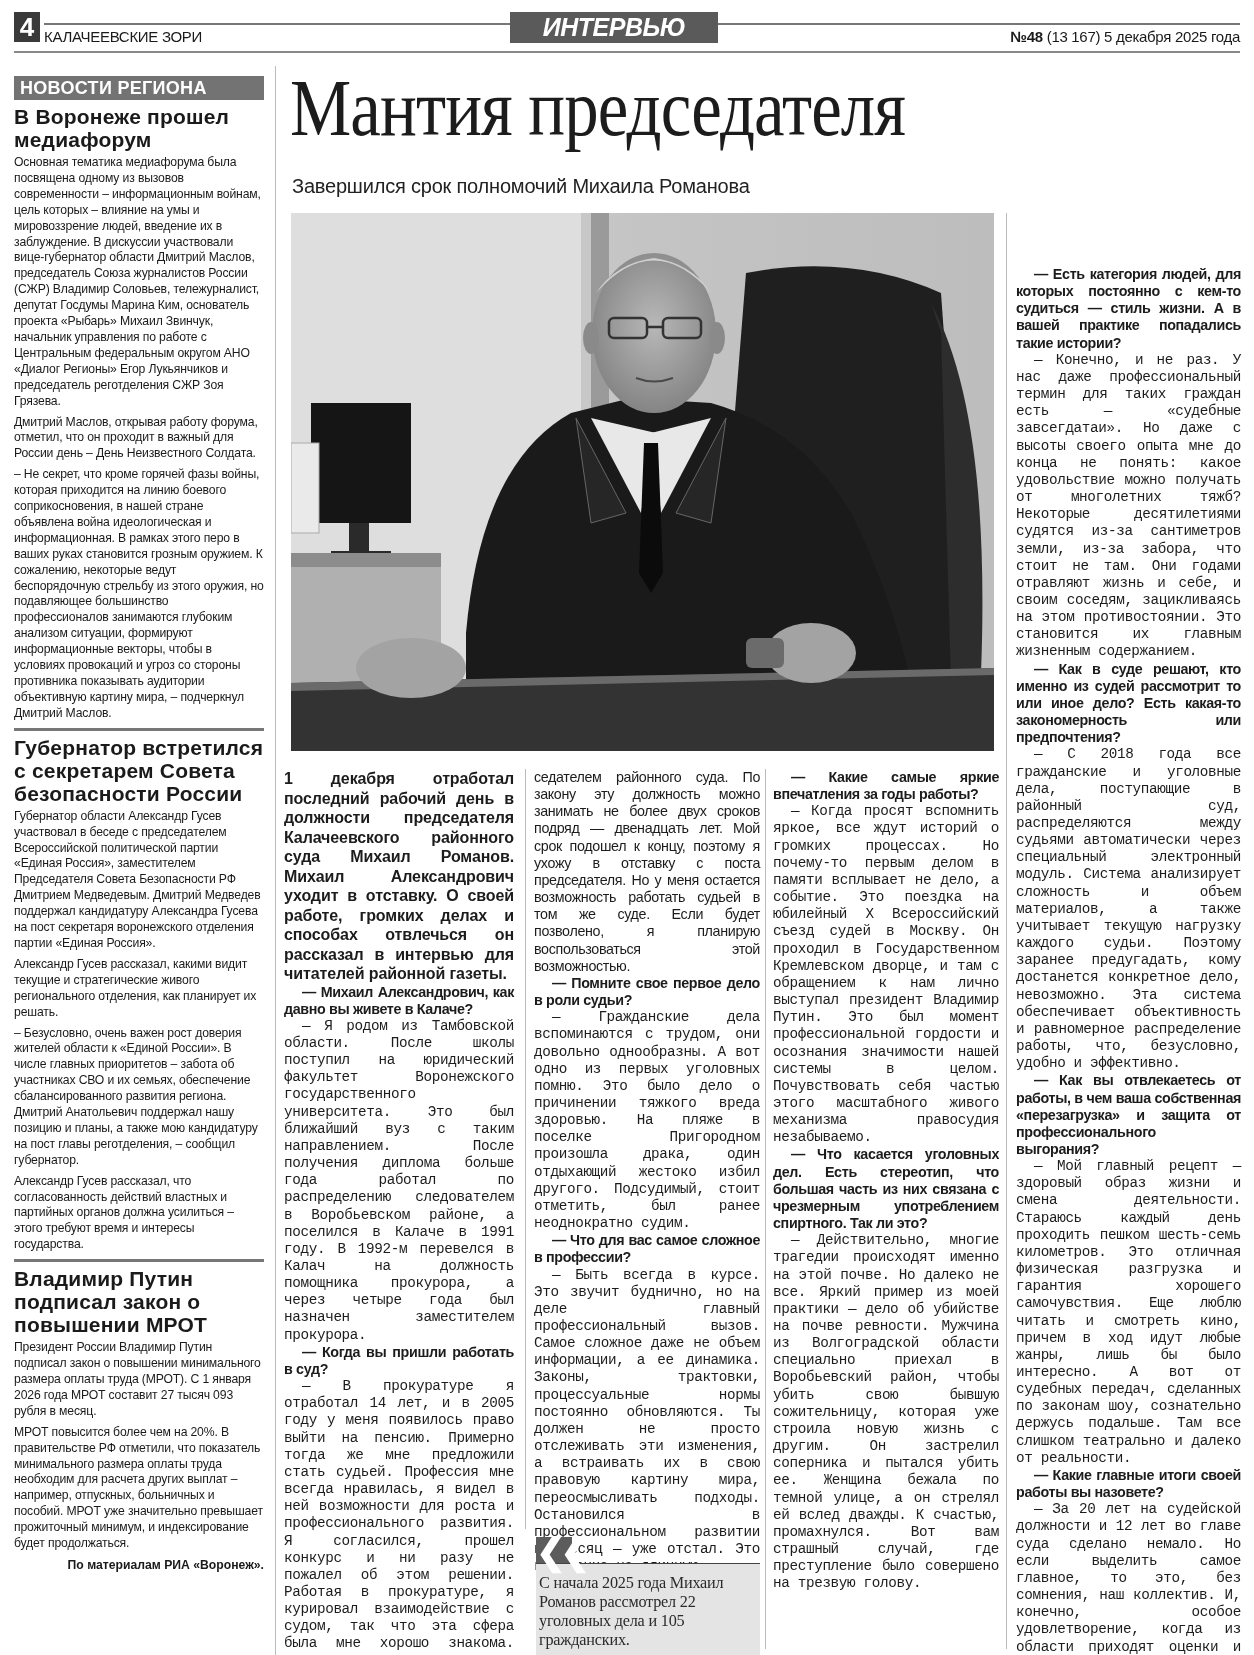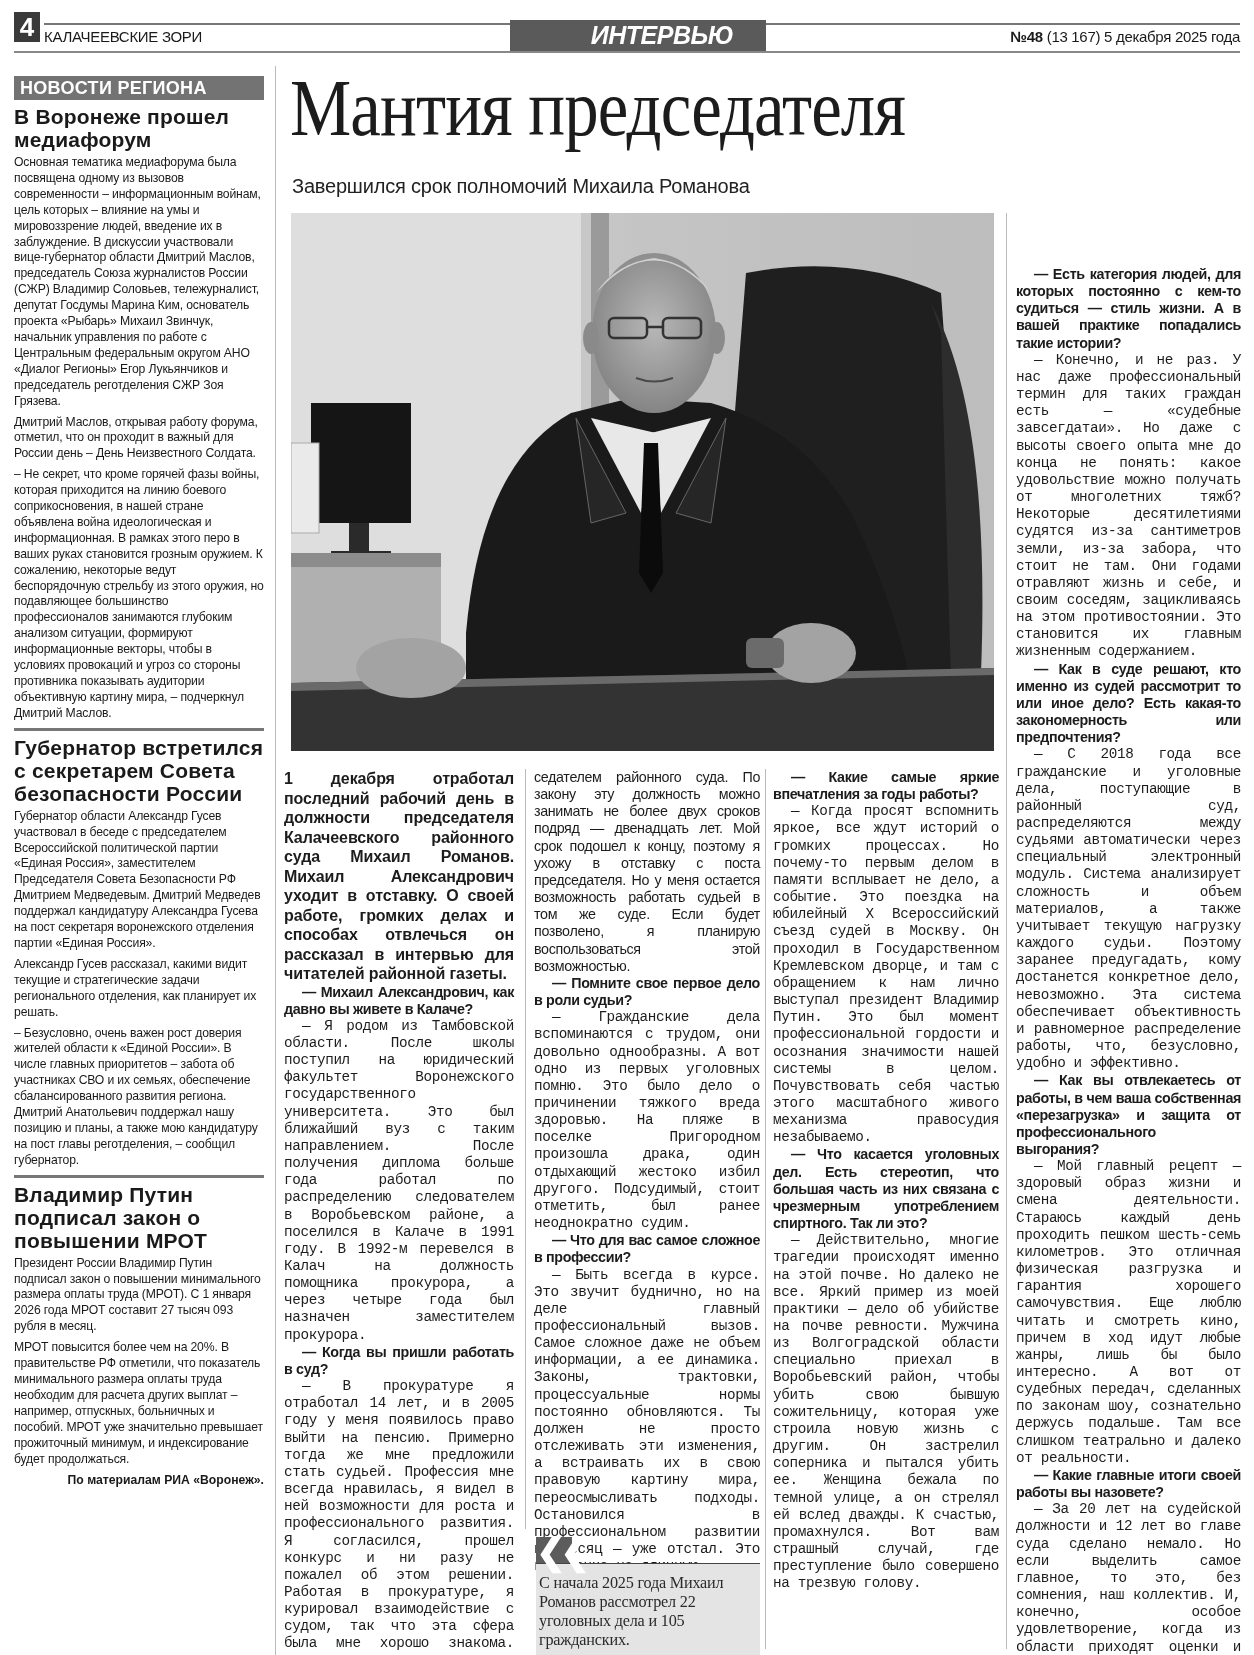--- a/index.html
+++ b/index.html
@@ -4,21 +4,21 @@
 <style>
   html, body { margin: 0; padding: 0; background: #fff; }
   body { width: 1254px; height: 1655px; position: relative; overflow: hidden; color: #1a1a1a; font-family: "Liberation Sans", sans-serif; }
 
   
   .masthead { position: absolute; left: 14px; top: 12px; width: 1226px; height: 32px; }
   .page-num { position: absolute; left: 0; top: 0; width: 26px; height: 30px; background: #3a3a3a; color: #fff; font-weight: bold; font-size: 26px; line-height: 30px; text-align: center; font-family: "Liberation Sans Narrow", "Liberation Sans", sans-serif; }
   .mast-rule-top { position: absolute; left: 30px; right: 0; top: 11px; height: 2px; background: #777; }
   .mast-rule-bot { position: absolute; left: 0; right: 0; top: 39px; height: 2px; background: #888; }
   .paper-name { position: absolute; left: 30px; top: 15px; font-size: 15px; line-height: 20px; letter-spacing: -0.3px; }
-  .section-tag { position: absolute; left: 496px; top: 8px; width: 208px; height: 31px; background: #5a5a5a; color: #fff; font-weight: bold; font-size: 25px; line-height: 31px; text-align: center; letter-spacing: -0.5px; font-style: italic; padding-left: 48px; }
+  .section-tag { position: absolute; left: 496px; top: 0; width: 208px; height: 31px; background: #5a5a5a; color: #fff; font-weight: bold; font-size: 25px; line-height: 31px; text-align: center; letter-spacing: -0.5px; font-style: italic; }
   .issue { position: absolute; right: 0; top: 15px; font-size: 15px; line-height: 20px; letter-spacing: -0.3px; }
   .issue b { font-weight: bold; }
 
   
   .sidebar { position: absolute; left: 14px; top: 76px; width: 250px; }
   .rubric { background: #737373; color: #fff; font-weight: bold; font-size: 18px; line-height: 22px; padding: 1px 6px; letter-spacing: 0.3px; }
   .news-title { font-weight: bold; font-size: 21px; line-height: 23px; margin: 5px 0 4px; letter-spacing: 0.2px; }
   .news-p { font-family: "Liberation Sans", sans-serif; font-size: 12.2px; line-height: 15.9px; margin: 0 0 5px; text-align: left; letter-spacing: -0.15px; transform-origin: left top; }
   .news-rule { height: 3px; background: #777; margin: 6px 0 4px; }
   .news-source { text-align: right; font-weight: bold; font-size: 12.2px; line-height: 16px; margin-top: 4px; }
@@ -72,22 +72,23 @@
     <div class="news-title">В Воронеже прошел медиафорум</div>
     <p class="news-p">Основная тематика медиафорума была посвящена одному из вызовов современности – информационным войнам, цель которых – влияние на умы и мировоззрение людей, введение их в заблуждение. В дискуссии участвовали вице-губернатор области Дмитрий Маслов, председатель Союза журналистов России (СЖР) Владимир Соловьев, тележурналист, депутат Госдумы Марина Ким, основатель проекта «Рыбарь» Михаил Звинчук, начальник управления по работе с Центральным федеральным округом АНО «Диалог Регионы» Егор Лукьянчиков и председатель реготделения СЖР Зоя Грязева.</p>
     <p class="news-p">Дмитрий Маслов, открывая работу форума, отметил, что он проходит в важный для России день – День Неизвестного Солдата.</p>
     <p class="news-p">– Не секрет, что кроме горячей фазы войны, которая приходится на линию боевого соприкосновения, в нашей стране объявлена война идеологическая и информационная. В рамках этого перо в ваших руках становится грозным оружием. К сожалению, некоторые ведут беспорядочную стрельбу из этого оружия, но подавляющее большинство профессионалов занимаются глубоким анализом ситуации, формируют информационные векторы, чтобы в условиях провокаций и угроз со стороны противника показывать аудитории объективную картину мира, – подчеркнул Дмитрий Маслов.</p>
   </div>
   <div class="news-rule"></div>
 
   <div>
     <div class="news-title">Губернатор встретился с секретарем Совета безопасности России</div>
     <p class="news-p">Губернатор области Александр Гусев участвовал в беседе с председателем Всероссийской политической партии «Единая Россия», заместителем Председателя Совета Безопасности РФ Дмитрием Медведевым. Дмитрий Медведев поддержал кандидатуру Александра Гусева на пост секретаря воронежского отделения партии «Единая Россия».</p>
-    <p class="news-p">Александр Гусев рассказал, какими видит текущие и стратегические задачи регионального отделения, как планирует их решать.</p>
+    <p class="news-p">Александр Гусев рассказал, какими видит текущие и стратегические живого регионального отделения, как планирует их решать.</p>
     <p class="news-p">– Безусловно, очень важен рост доверия жителей области к «Единой России». В числе главных приоритетов – забота об участниках СВО и их семьях, обеспечение сбалансированного развития региона. Дмитрий Анатольевич поддержал нашу позицию и планы, а также мою кандидатуру на пост главы реготделения, – сообщил губернатор.</p>
+    <p class="news-p">Александр Гусев рассказал, что согласованность действий властных и партийных органов должна усилиться – этого требуют время и интересы государства.</p>
   </div>
   <div class="news-rule"></div>
 
   <div>
     <div class="news-title">Владимир Путин подписал закон о повышении МРОТ</div>
     <p class="news-p">Президент России Владимир Путин подписал закон о повышении минимального размера оплаты труда (МРОТ). С 1 января 2026 года МРОТ составит 27 тысяч 093 рубля в месяц.</p>
     <p class="news-p">МРОТ повысится более чем на 20%. В правительстве РФ отметили, что показатель минимального размера оплаты труда необходим для расчета других выплат – например, отпускных, больничных и пособий. МРОТ уже значительно превышает прожиточный минимум, и индексирование будет продолжаться.</p>
     <div class="news-source">По материалам РИА «Воронеж».</div>
   </div>
 </div>

